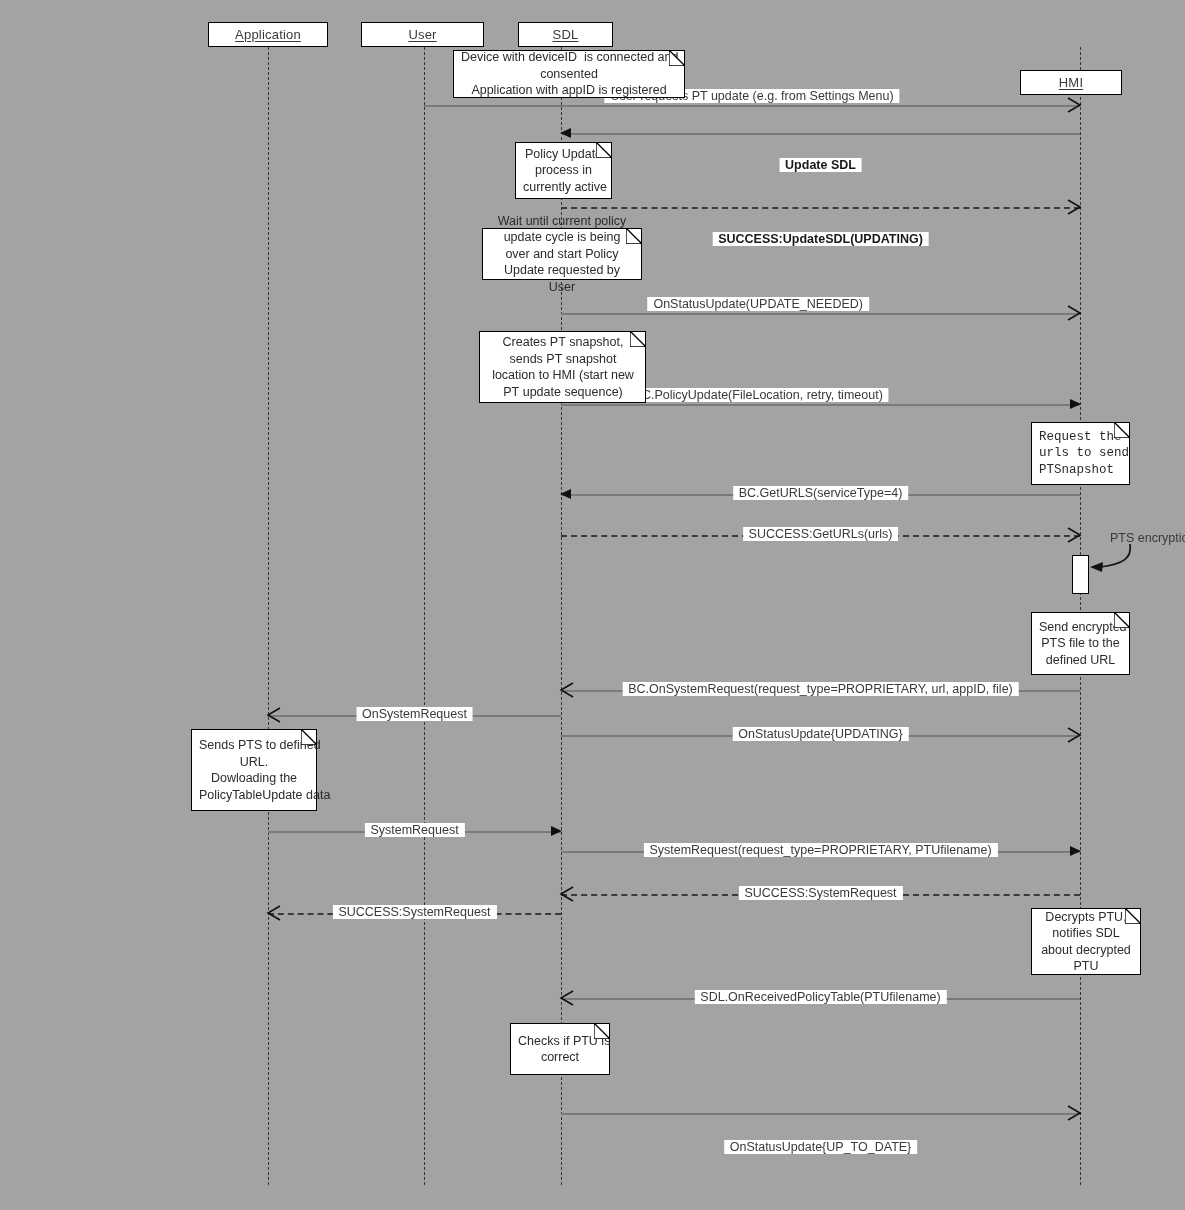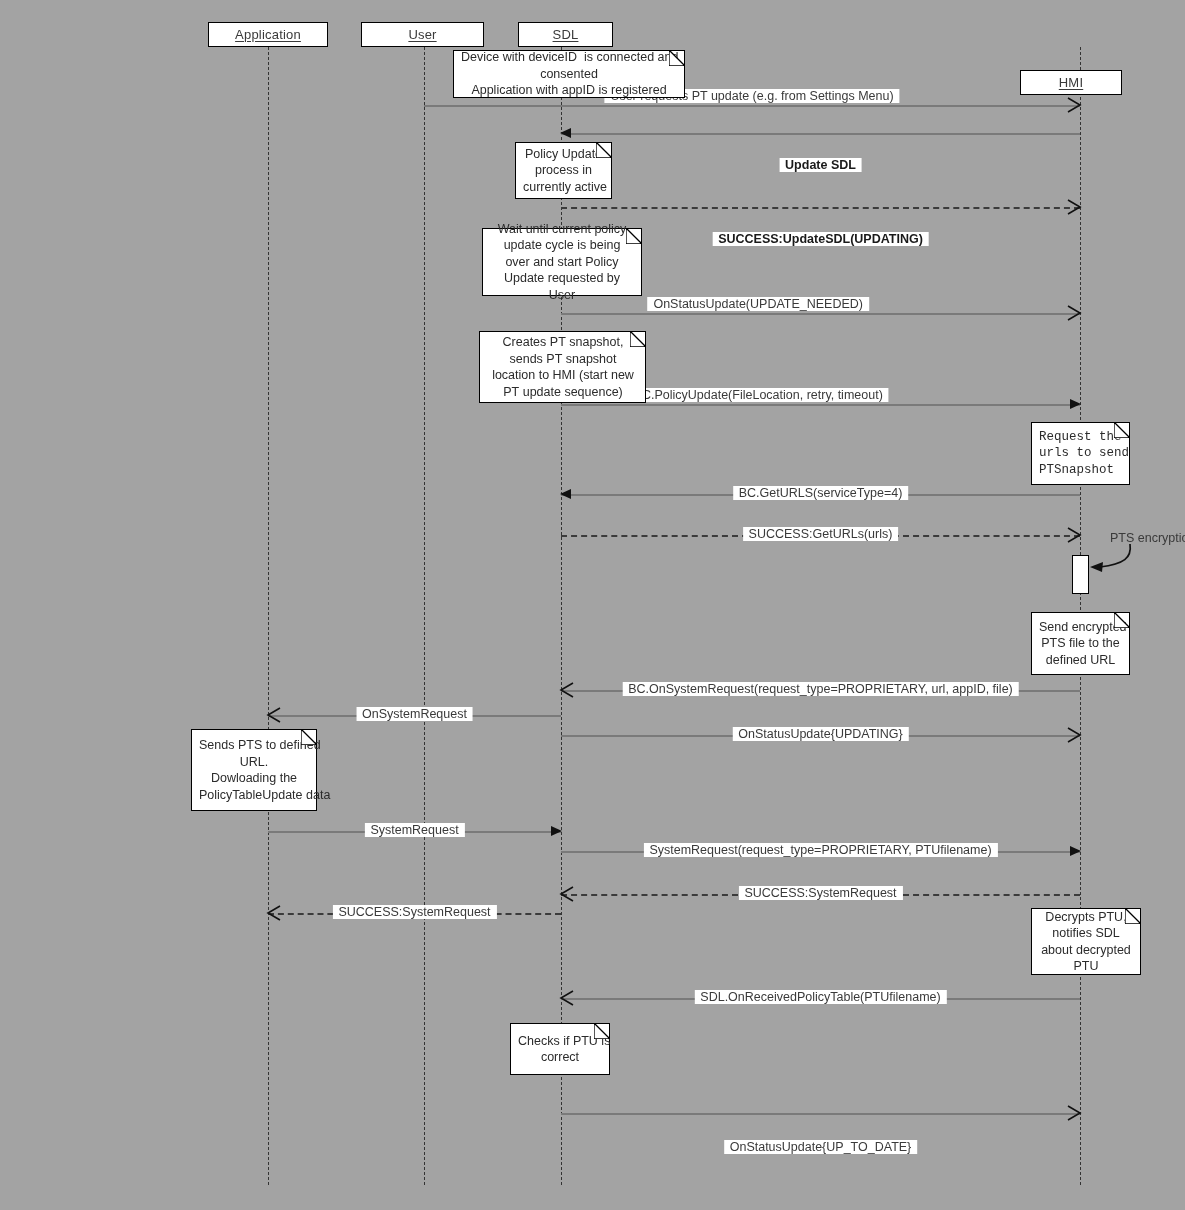--- a/index.html
+++ b/index.html
@@ -253,21 +253,21 @@
       <svg class="foldline" width="17" height="17" viewBox="0 0 17 17">
         <polygon points="0,0 17,17 0,17" fill="#ffffff" stroke="#000" stroke-width="1.4"></polygon>
       </svg>
     </div>
     <div class="note" style="left: 515px; top: 142px; width: 97px; height: 57px;">
       <span class="txt">Policy&nbsp;Update<br>process&nbsp;in<br>currently&nbsp;active</span>
       <svg class="foldline" width="17" height="17" viewBox="0 0 17 17">
         <polygon points="0,0 17,17 0,17" fill="#ffffff" stroke="#000" stroke-width="1.4"></polygon>
       </svg>
     </div>
-    <div class="note" style="left: 482px; top: 228px; width: 160px; height: 68px;">
+    <div class="note" style="left: 482px; top: 228px; width: 160px; height: 52px;">
       <span class="txt">Wait&nbsp;until&nbsp;current&nbsp;policy<br>update&nbsp;cycle&nbsp;is&nbsp;being<br>over&nbsp;and&nbsp;start&nbsp;Policy<br>Update&nbsp;requested&nbsp;by<br>User</span>
       <svg class="foldline" width="17" height="17" viewBox="0 0 17 17">
         <polygon points="0,0 17,17 0,17" fill="#ffffff" stroke="#000" stroke-width="1.4"></polygon>
       </svg>
     </div>
     <div class="note" style="left: 479px; top: 331px; width: 167px; height: 72px; padding-left: 8px;">
       <span class="txt">Creates&nbsp;PT&nbsp;snapshot,<br>sends&nbsp;PT&nbsp;snapshot<br>location&nbsp;to&nbsp;HMI&nbsp;(start&nbsp;new<br>PT&nbsp;update&nbsp;sequence)</span>
       <svg class="foldline" width="17" height="17" viewBox="0 0 17 17">
         <polygon points="0,0 17,17 0,17" fill="#ffffff" stroke="#000" stroke-width="1.4"></polygon>
       </svg>

